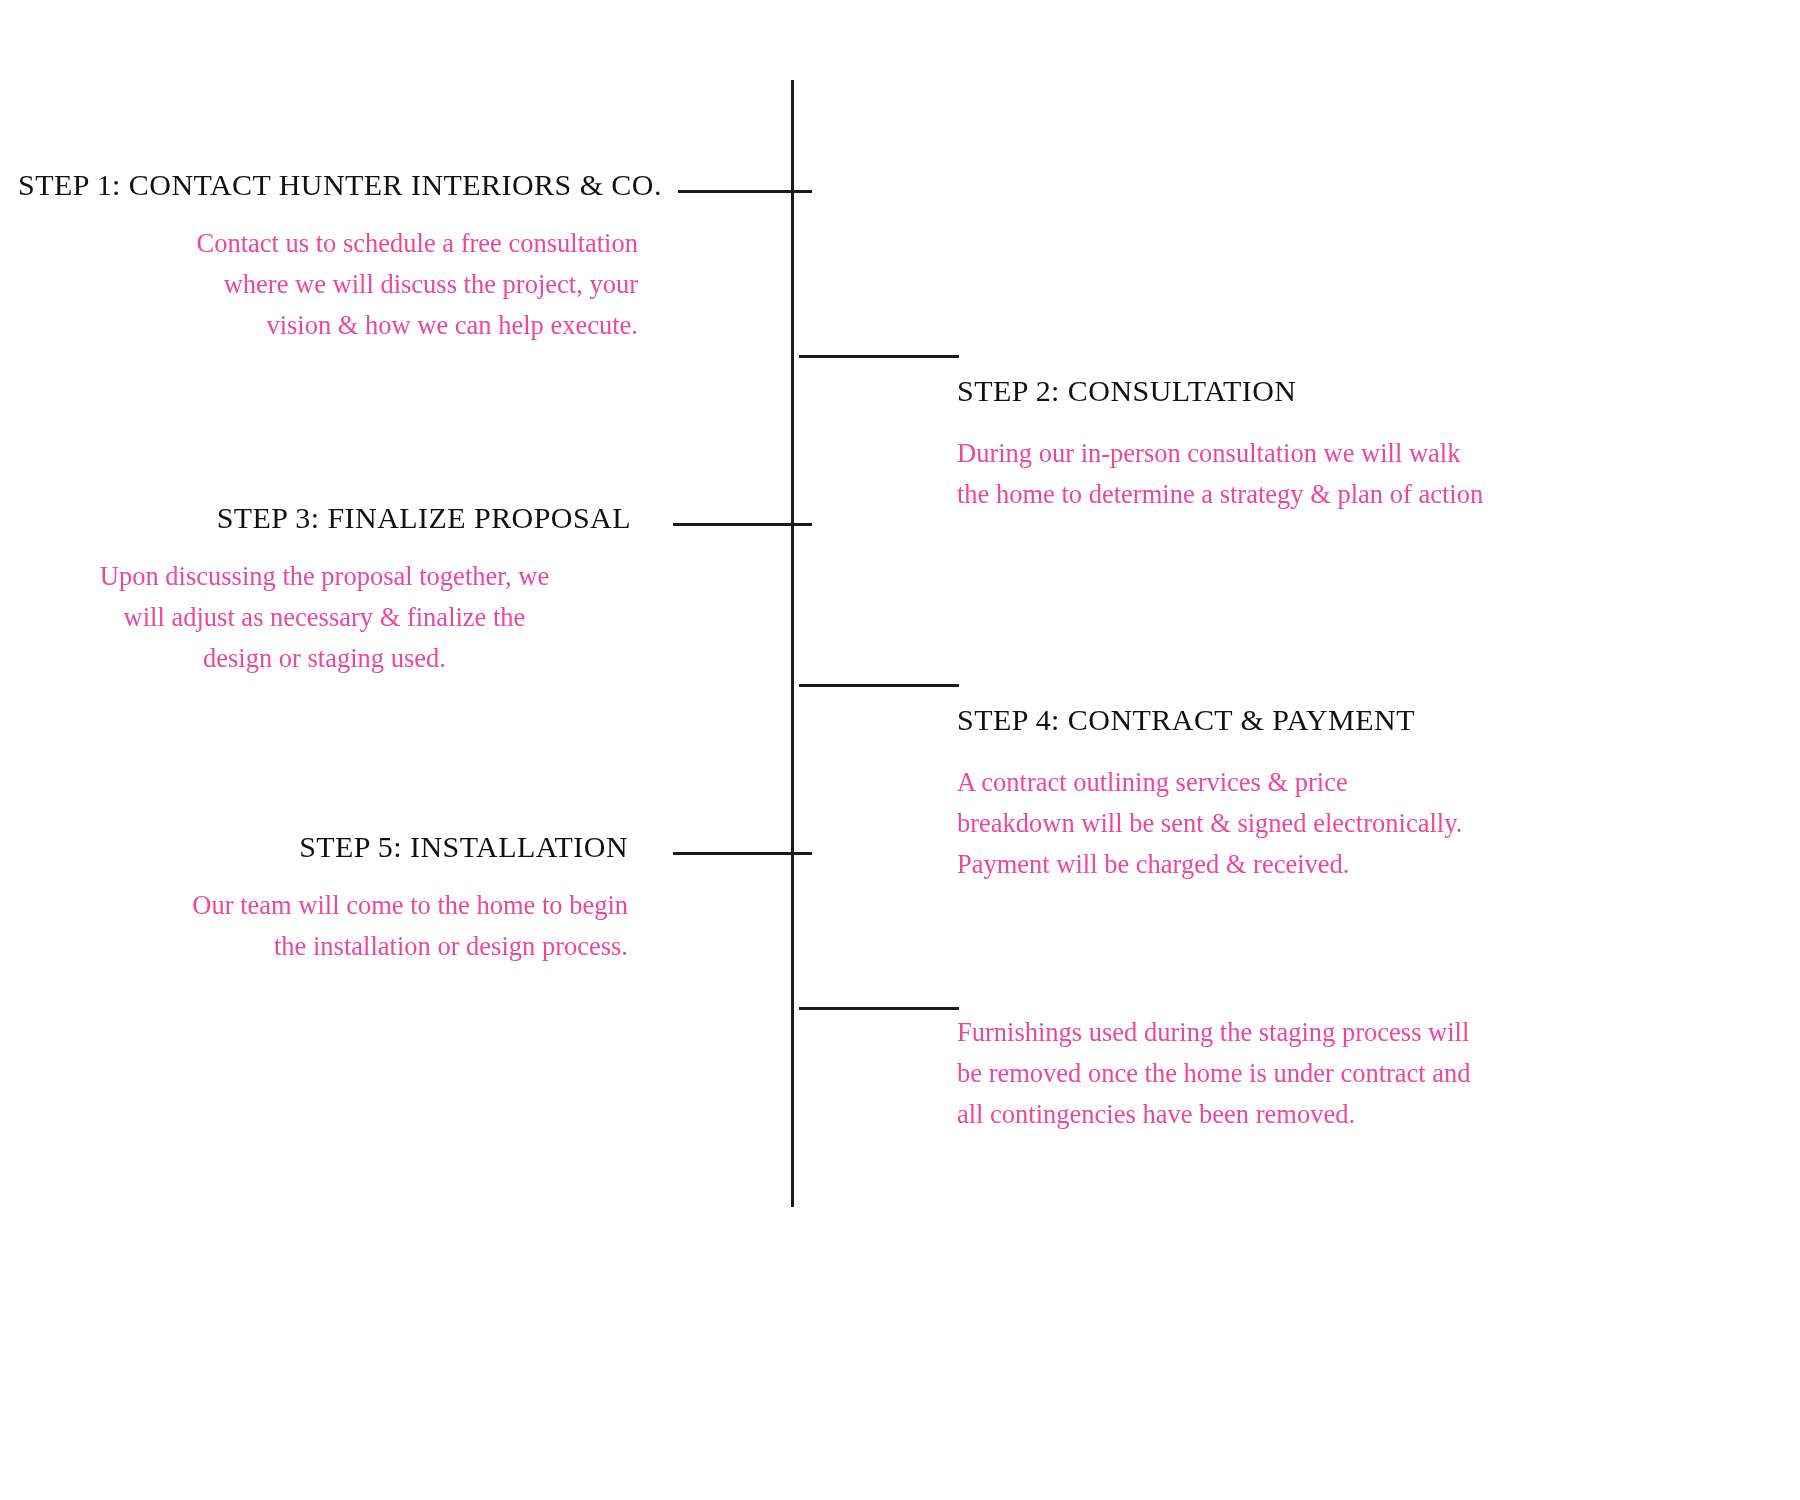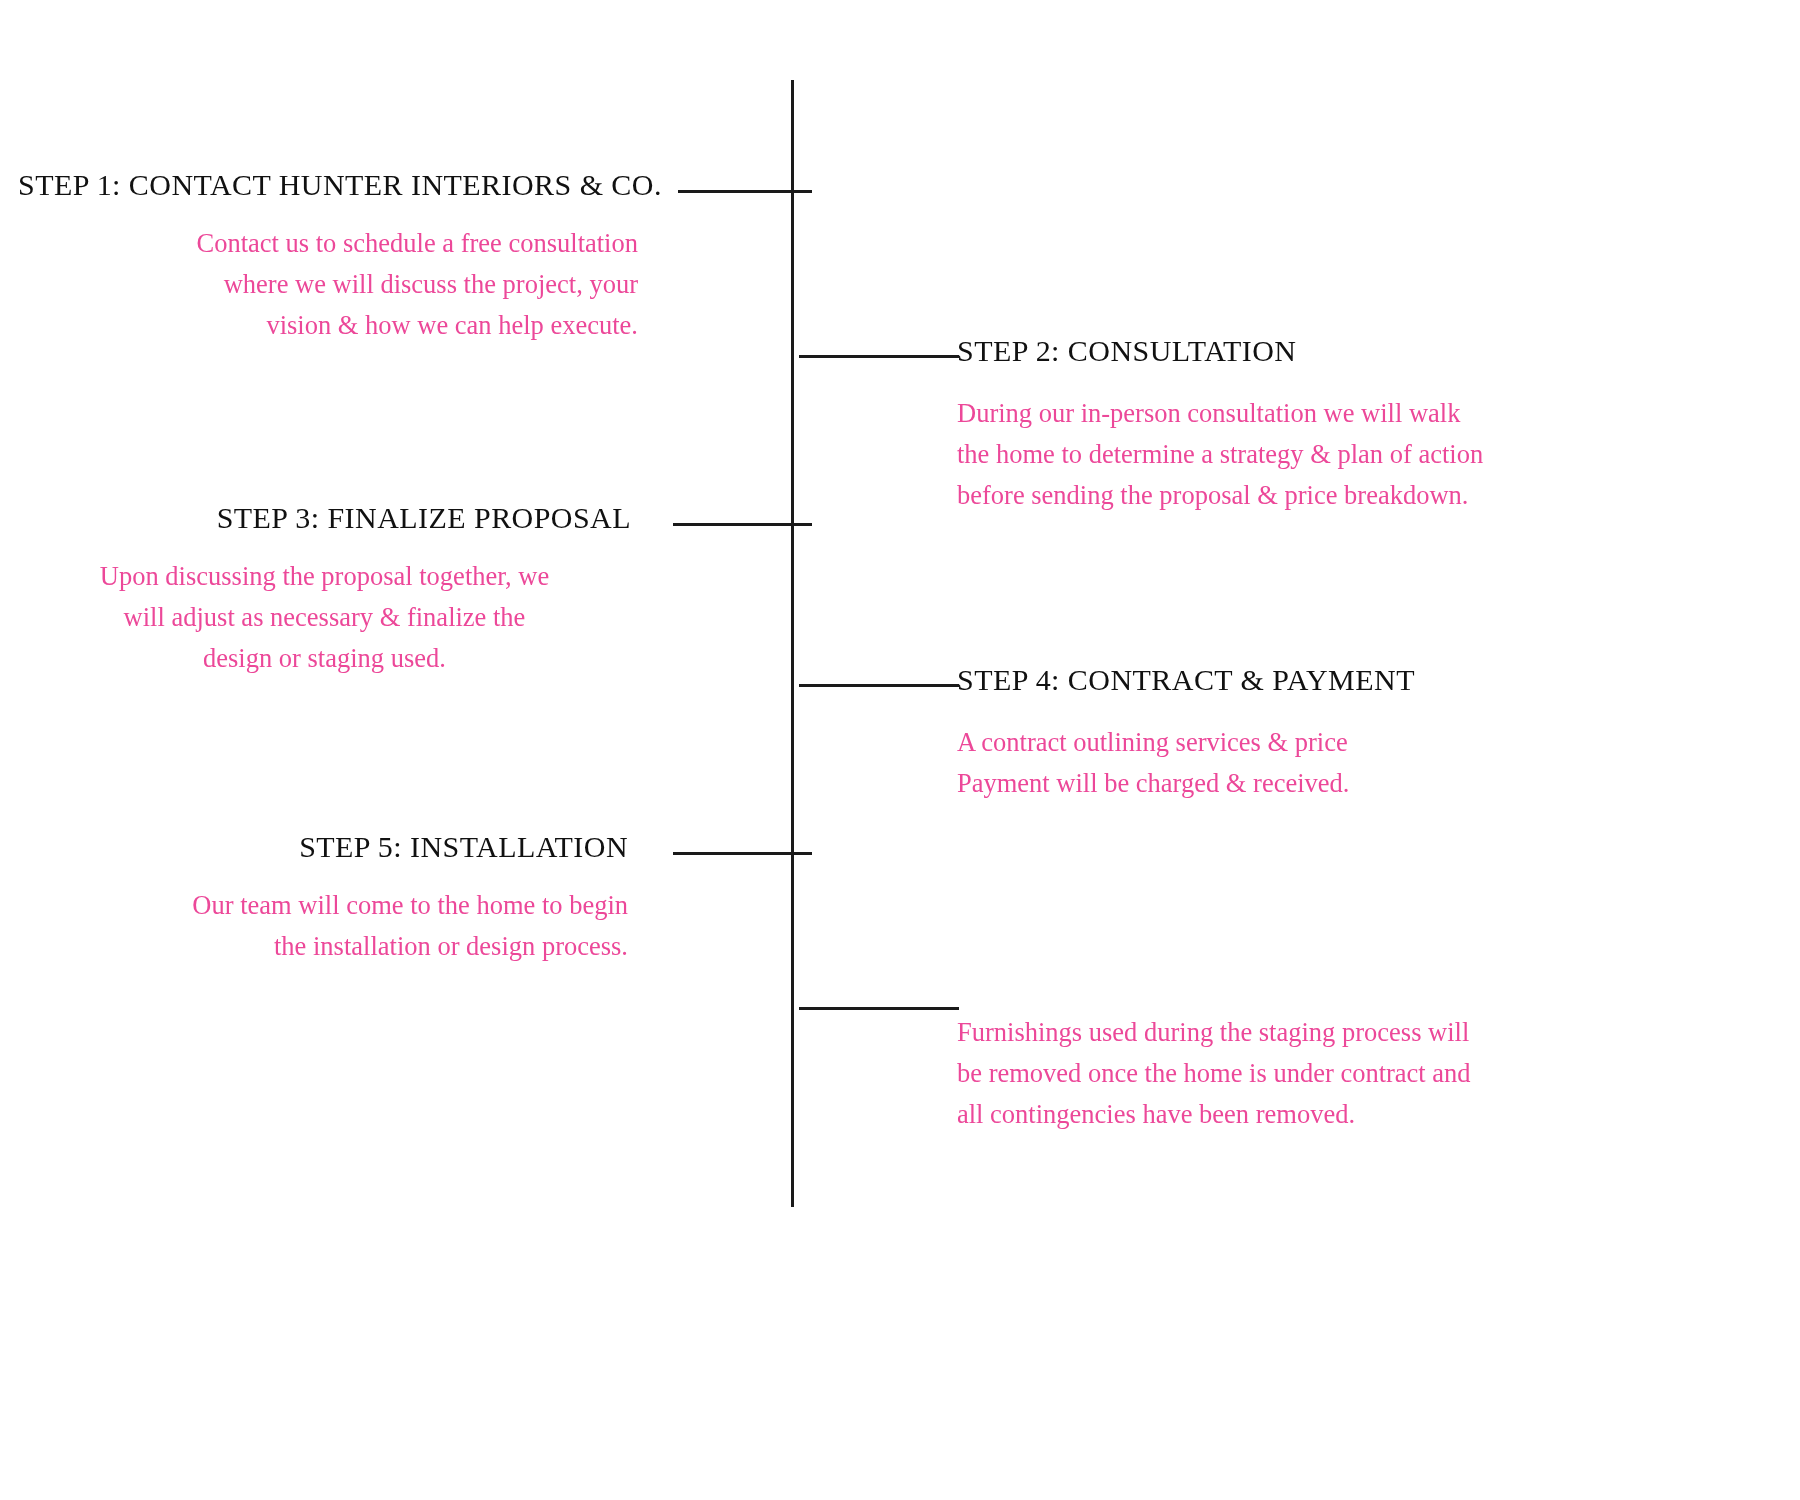--- a/index.html
+++ b/index.html
@@ -60,20 +60,21 @@
   
   .side-left .step-heading,
   .side-left .step-body {
     text-align: right;
   }
 
   
   .side-right .step-heading,
   .side-right .step-body {
     text-align: left;
+    margin-top: 40px;
   }
 
   
 
   
   #step-1 { left: 18px; top: 168px; width: 620px; }
   #step-1 .step-body { margin-top: 22px; }
   #step-1 .connector { left: 660px; top: 22px; width: 134px; }
 
   
@@ -118,39 +119,39 @@
       <div>vision &amp;  how we can help execute.</div>
     </div>
   </div>
 
   <div class="step side-right" id="step-2">
     <div class="connector"></div>
     <div class="step-heading">STEP 2: CONSULTATION</div>
     <div class="step-body">
       <div>During our in-person consultation we will walk</div>
       <div>the home to determine a strategy &amp; plan of action</div>
-      <div>before sending the proposal &amp; price breakdown.</div>
     </div>
   </div>
 
   <div class="step side-left" id="step-3">
     <div class="connector"></div>
     <div class="step-heading">STEP 3: FINALIZE PROPOSAL</div>
     <div class="step-body">
       <div>Upon discussing the proposal together, we</div>
       <div>will adjust as necessary &amp; finalize the</div>
       <div>design or staging used.</div>
     </div>
   </div>
 
   <div class="step side-right" id="step-4">
     <div class="connector"></div>
     <div class="step-heading">STEP 4: CONTRACT &amp; PAYMENT</div>
     <div class="step-body">
       <div>A contract outlining services &amp; price</div>
+      <div>breakdown will be sent &amp; signed electronically.</div>
       <div>Payment will be charged &amp; received.</div>
     </div>
   </div>
 
   <div class="step side-left" id="step-5">
     <div class="connector"></div>
     <div class="step-heading">STEP 5: INSTALLATION</div>
     <div class="step-body">
       <div>Our team will come to the home to begin</div>
       <div>the installation or design process.</div>

